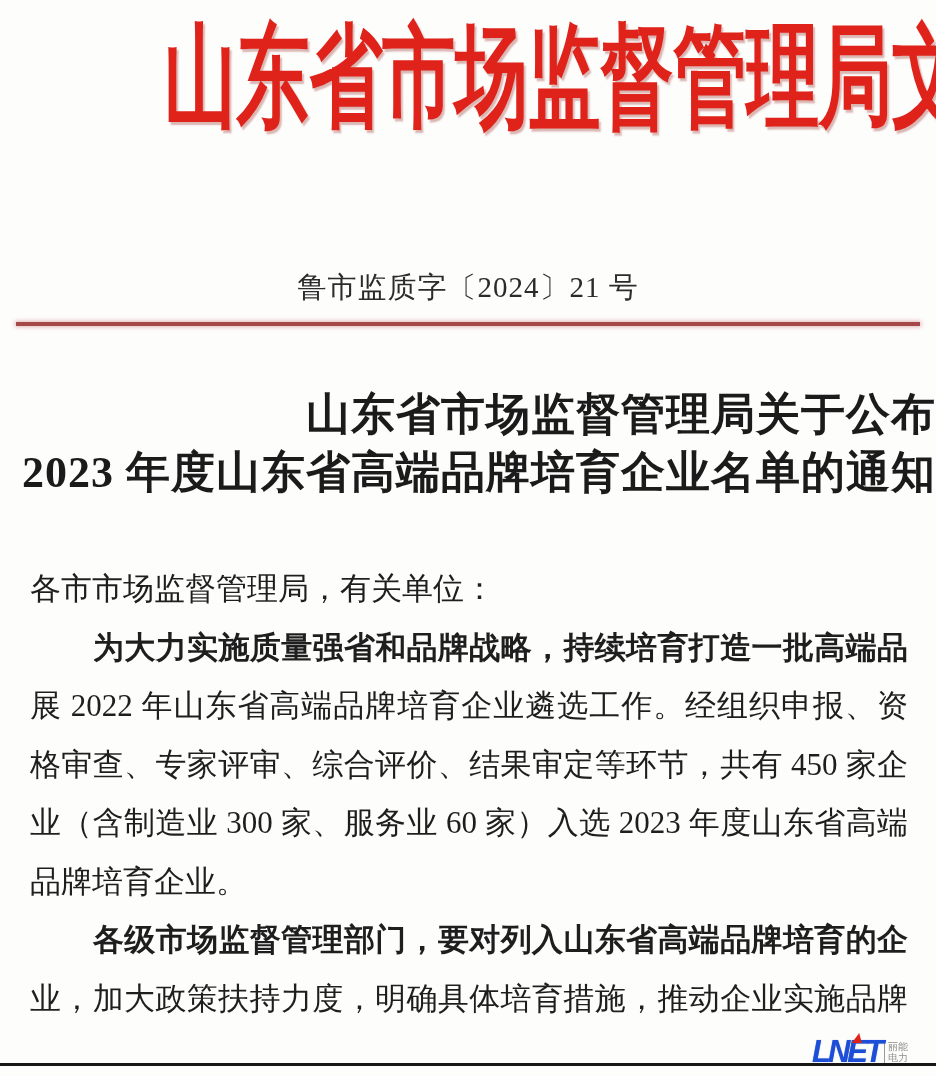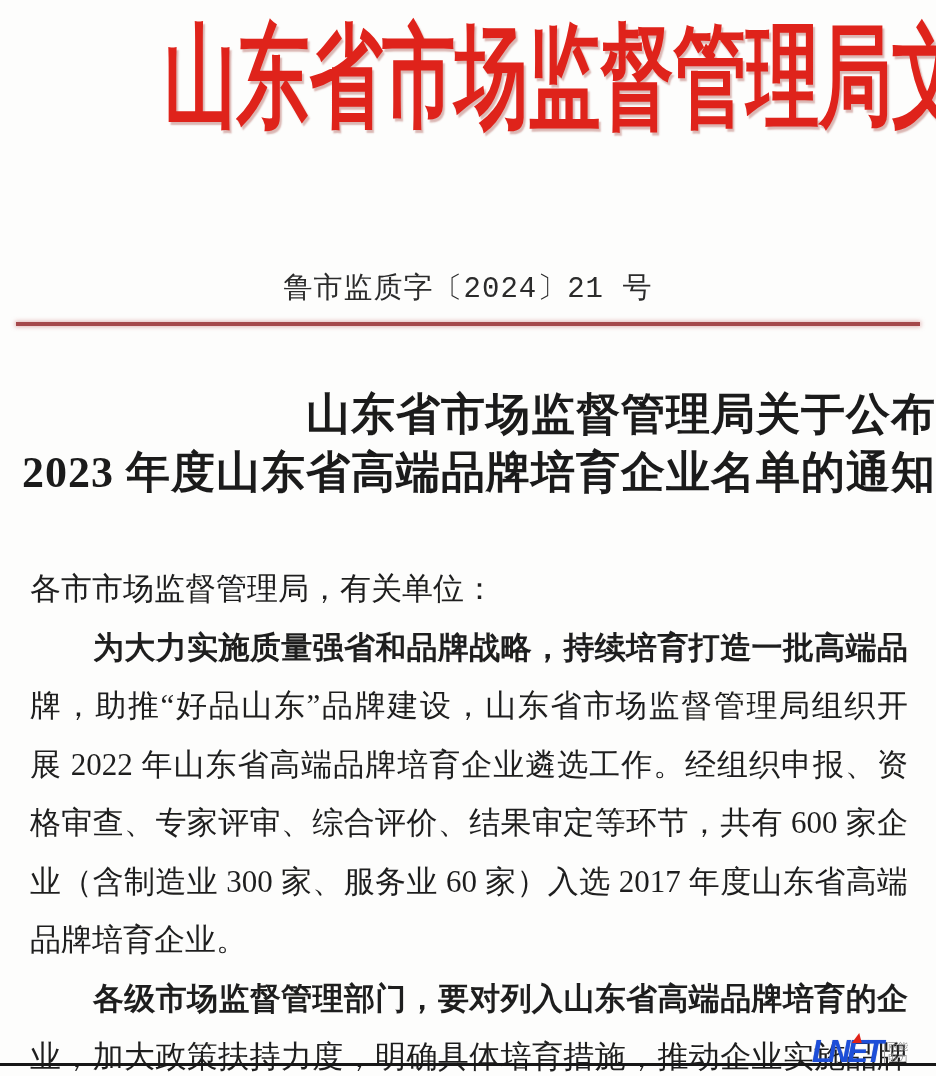--- a/index.html
+++ b/index.html
@@ -33,21 +33,20 @@
   
   .doc-number {
     position: absolute;
     top: 268px;
     left: 0;
     width: 936px;
     text-align: center;
     font-size: 29px;
     letter-spacing: 1px;
     color: #2b2b2b;
-    font-family: Liberation Mono, monospace;
   }
   
   .red-rule {
     position: absolute;
     top: 322px;
     left: 16px;
     width: 904px;
     height: 4px;
     background: #a5484a;
     box-shadow: 0 0 4px 1px rgba(205, 125, 125, 0.55);
@@ -153,24 +152,23 @@
   <div class="red-rule"></div>
 
   <div class="doc-title">
     <div>山东省市场监督管理局关于公布</div>
     <div>2023 年度山东省高端品牌培育企业名单的通知</div>
   </div>
 
   <div class="body-block">
     <div class="body-line flush">各市市场监督管理局，有关单位：</div>
     <div class="body-line indent">为大力实施质量强省和品牌战略，持续培育打造一批高端品</div>
-    <div class="body-line">牌，助推“好品山东”品牌建设，山东省市场监督管理局组织开</div>
     <div class="body-line">展 2022 年山东省高端品牌培育企业遴选工作。经组织申报、资</div>
-    <div class="body-line">格审查、专家评审、综合评价、结果审定等环节，共有 600 家企</div>
-    <div class="body-line">业（含制造业 300 家、服务业 60 家）入选 2017 年度山东省高端</div>
+    <div class="body-line">格审查、专家评审、综合评价、结果审定等环节，共有 450 家企</div>
+    <div class="body-line">业（含制造业 300 家、服务业 60 家）入选 2023 年度山东省高端</div>
     <div class="body-line flush">品牌培育企业。</div>
     <div class="body-line indent">各级市场监督管理部门，要对列入山东省高端品牌培育的企</div>
     <div class="body-line">业，加大政策扶持力度，明确具体培育措施，推动企业实施品牌</div>
   </div>
 
   <div class="watermark">
     <span class="logo-wrap">
       <span class="logo-text">LNET</span>
       <span class="logo-accent"></span>
     </span>

